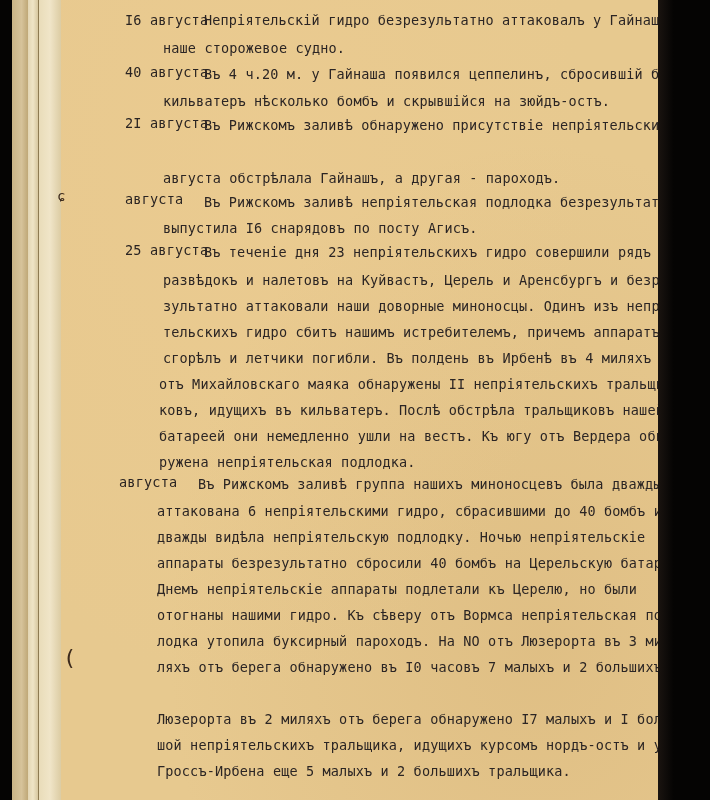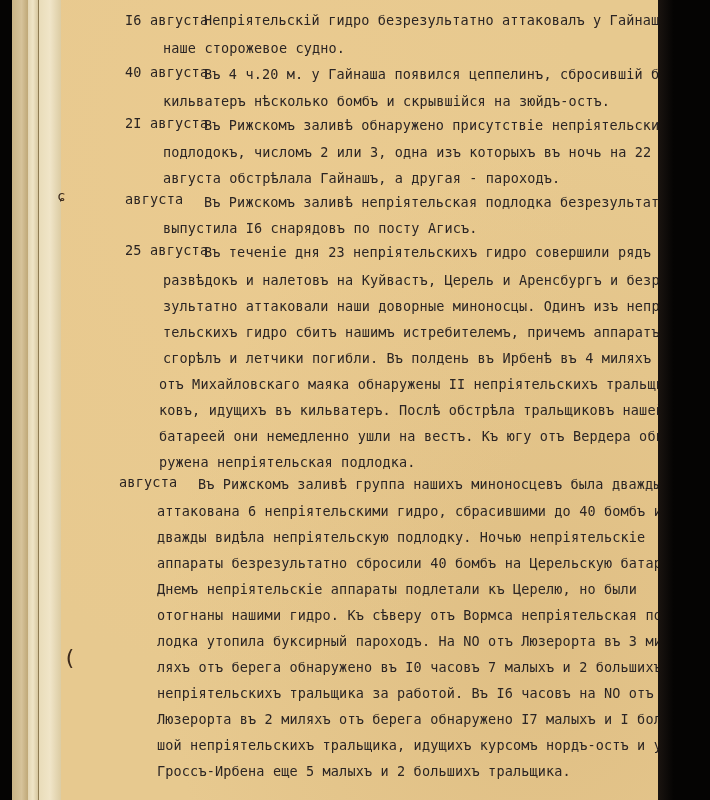--- a/index.html
+++ b/index.html
@@ -47,21 +47,20 @@
   <div class="entry-date" style="top:12px">I6 августа</div>
   <div class="line" style="left:143px;top:12px">Непріятельскій гидро безрезультатно аттаковалъ у Гайнаша</div>
   <div class="line" style="left:102px;top:40px">наше сторожевое судно.</div>
 
   <div class="entry-date" style="top:64px">40 августа</div>
   <div class="line" style="left:143px;top:66px">Въ 4 ч.20 м. у Гайнаша появился цеппелинъ, сбросившій без-</div>
   <div class="line" style="left:102px;top:93px">кильватеръ нѣсколько бомбъ и скрывшійся на зюйдъ-остъ.</div>
 
   <div class="entry-date" style="top:115px">2I августа</div>
   <div class="line" style="left:143px;top:117px">Въ Рижскомъ заливѣ обнаружено присутствіе непріятельскихъ</div>
-  <div class="line" style="left:102px;top:144px">подлодокъ, числомъ 2 или 3, одна изъ которыхъ въ ночь на 22</div>
   <div class="line" style="left:102px;top:170px">августа обстрѣлала Гайнашъ, а другая - пароходъ.</div>
 
   <div class="mark" style="left:-4px;top:188px">ɕ</div>
   <div class="entry-date" style="top:191px">  августа</div>
   <div class="line" style="left:143px;top:194px">Въ Рижскомъ заливѣ непріятельская подлодка безрезультатно</div>
   <div class="line" style="left:102px;top:220px">выпустила I6 снарядовъ по посту Агисъ.</div>
 
   <div class="entry-date" style="top:242px">25 августа</div>
   <div class="line" style="left:143px;top:244px">Въ теченіе дня 23 непріятельскихъ гидро совершили рядъ</div>
   <div class="line" style="left:102px;top:272px">развѣдокъ и налетовъ на Куйвастъ, Церель и Аренсбургъ и безре-</div>
@@ -76,19 +75,18 @@
   <div class="entry-date" style="top:474px;left:58px">  августа</div>
   <div class="line" style="left:137px;top:476px">Въ Рижскомъ заливѣ группа нашихъ миноносцевъ была дважды</div>
   <div class="line" style="left:96px;top:503px">аттакована 6 непріятельскими гидро, сбрасившими до 40 бомбъ и</div>
   <div class="line" style="left:96px;top:529px">дважды видѣла непріятельскую подлодку. Ночью непріятельскіе</div>
   <div class="line" style="left:96px;top:555px">аппараты безрезультатно сбросили 40 бомбъ на Церельскую батарею</div>
   <div class="line" style="left:96px;top:581px">Днемъ непріятельскіе аппараты подлетали къ Церелю, но были</div>
   <div class="line" style="left:96px;top:607px">отогнаны нашими гидро. Къ сѣверу отъ Вормса непріятельская под-</div>
   <div class="line" style="left:96px;top:633px">лодка утопила буксирный пароходъ. На NO отъ Люзерорта въ 3 ми-</div>
   <div class="mark" style="left:2px;top:645px;font-size:22px">(</div>
   <div class="line" style="left:96px;top:659px">ляхъ отъ берега обнаружено въ I0 часовъ 7 малыхъ и 2 большихъ</div>
-  <div class="line" style="left:96px;top:685px">непріятельскихъ тральщика за работой. Въ I6 часовъ на NO отъ</div>
   <div class="line" style="left:96px;top:711px">Люзерорта въ 2 миляхъ отъ берега обнаружено I7 малыхъ и I боль-</div>
   <div class="line" style="left:96px;top:737px">шой непріятельскихъ тральщика, идущихъ курсомъ нордъ-остъ и у</div>
   <div class="line" style="left:96px;top:763px">Гроссъ-Ирбена еще 5 малыхъ и 2 большихъ тральщика.</div>
 </div>
 
 <div class="right-black"></div>
 
 </body></html>

